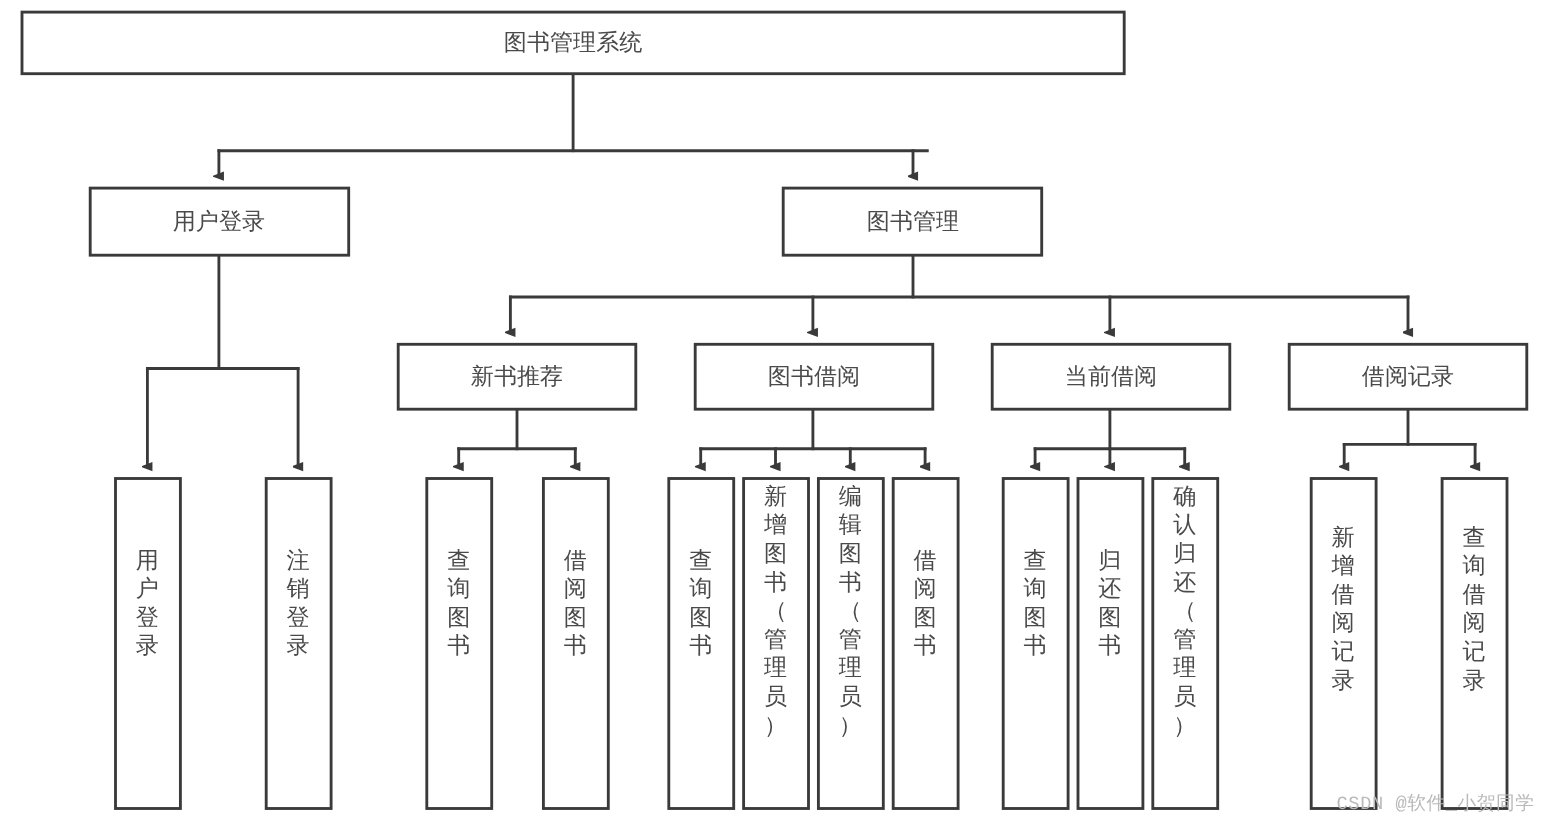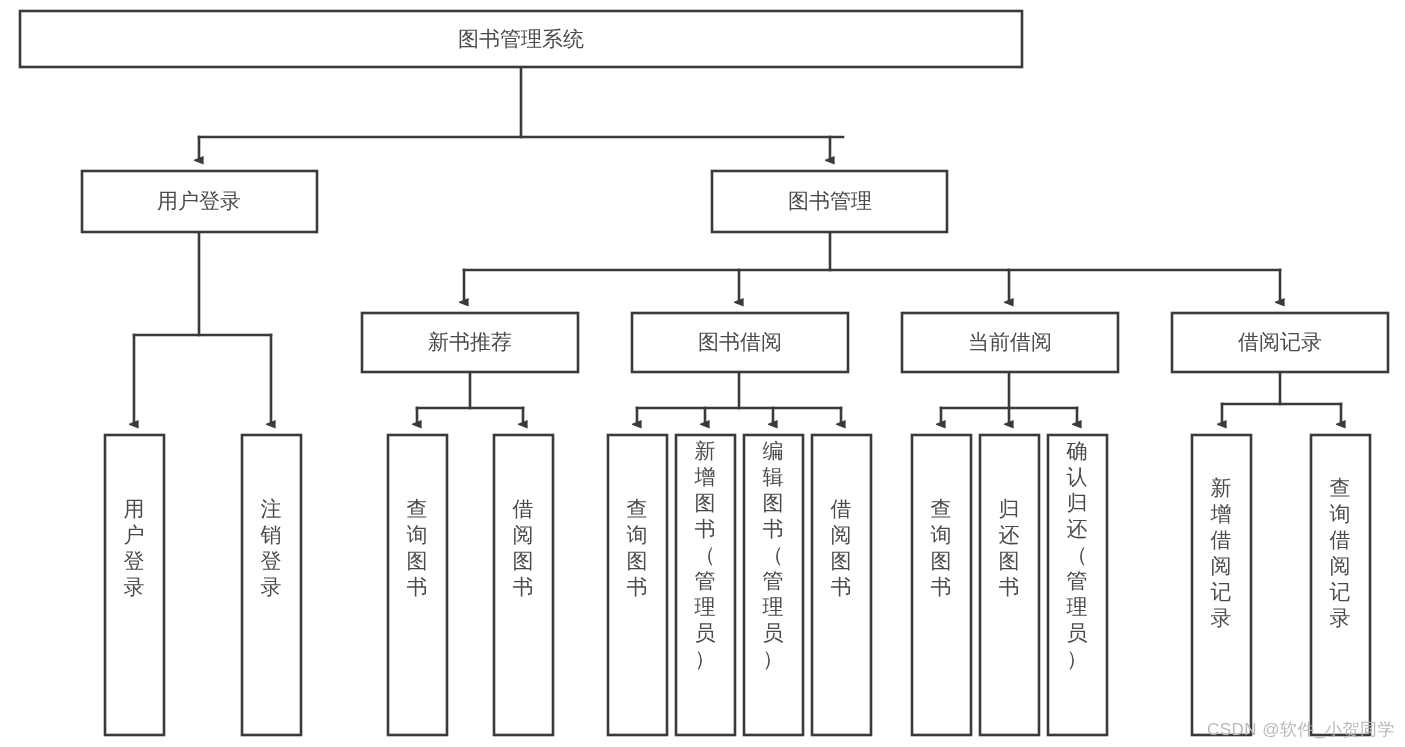--- a/index.html
+++ b/index.html
@@ -47,21 +47,21 @@
   .node-label-v {
     fill: #4a4a4a;
     font-family: "DejaVu Sans", "Liberation Sans", sans-serif;
     font-size: 21px;
     text-anchor: middle;
   }
   .watermark {
     position: absolute;
     right: 10px;
     bottom: 6px;
-    font-family: Liberation Sans, sans-serif;
+    font-family: Liberation Mono, monospace;
     font-size: 17px;
     color: #b9b9b9;
     letter-spacing: 0.5px;
     white-space: nowrap;
     user-select: none;
   }
 </style>
 </head>
 <body>
 

